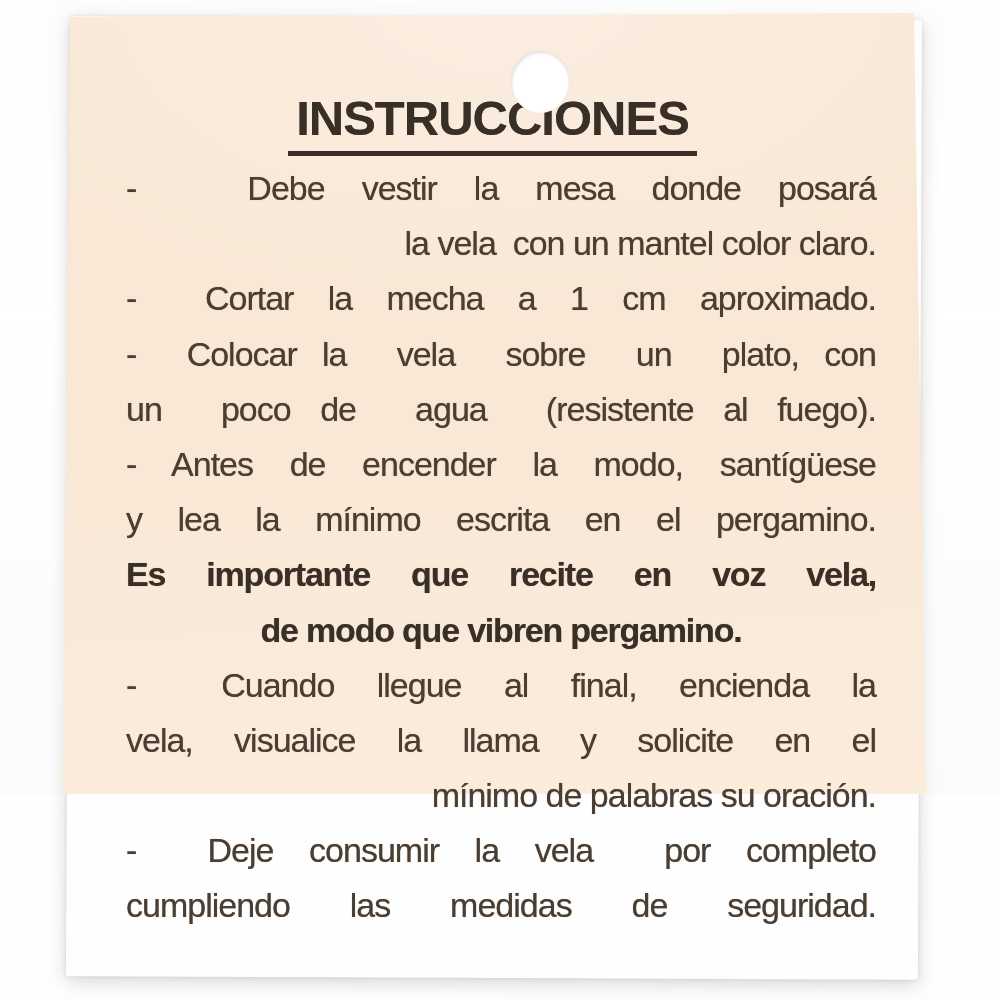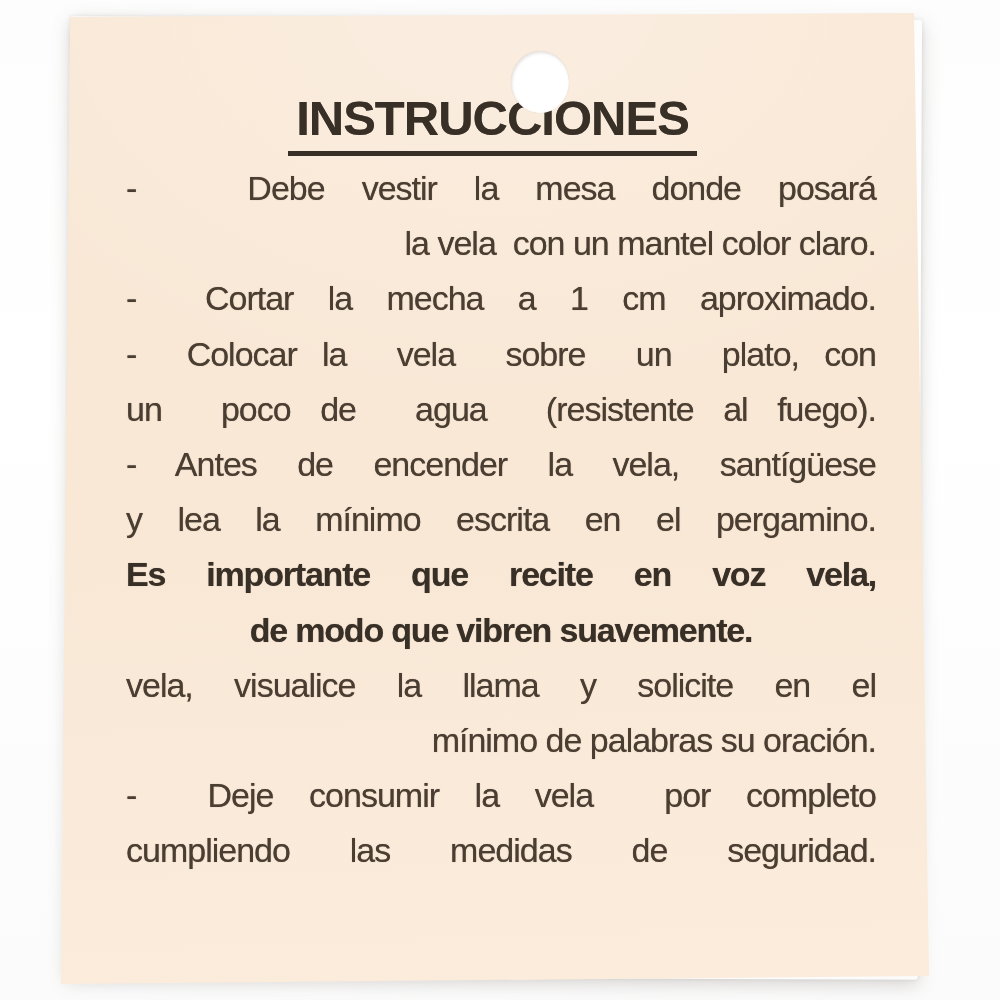--- a/index.html
+++ b/index.html
@@ -9,21 +9,21 @@
     --ink-dark:#382f26;
     --bg:#fefefe;
   }
   html,body{margin:0;padding:0;}
   body{
     width:1000px;height:1000px;overflow:hidden;
     background:var(--bg);
     font-family:"Liberation Sans", sans-serif;
   }
   .stage{
-    position:relative;width:1000px;height:1000px;
+    position:relative;width:1000px;height:794px;
     background:linear-gradient(180deg,#fdfdfd 0%,#ffffff 40%,#fbfbfb 100%);
   }
   .card-shadow{
     position:absolute;left:68px;top:18px;width:852px;height:960px;
     box-shadow:0 5px 18px rgba(120,110,100,0.28), 0 0 4px rgba(120,110,100,0.18);
     border-radius:3px;
     transform:rotate(0.25deg);
   }
   .card{
     position:absolute;inset:0;
@@ -69,24 +69,25 @@
   <div class="card">
     <div class="title-wrap">
       <span class="card-title">INSTRUCCIONES</span>
     </div>
     <div class="lines">
         <div class="line justify">-&nbsp;&nbsp; Debe vestir la mesa donde posará</div>
         <div class="line left">la vela&nbsp; con un mantel color claro.</div>
         <div class="line justify">-&nbsp; Cortar la mecha a 1 cm aproximado.</div>
         <div class="line justify">-&nbsp; Colocar la&nbsp; vela&nbsp; sobre&nbsp; un&nbsp; plato, con</div>
         <div class="line justify">un&nbsp; poco de&nbsp; agua&nbsp; (resistente al fuego).</div>
-        <div class="line justify">- Antes de encender la vela, santígüese</div>
+        <div class="line justify">- Antes de encender la modo, santígüese</div>
         <div class="line justify">y lea la mínimo escrita en el pergamino.</div>
         <div class="line justify bold">Es importante que recite en voz vela,</div>
-        <div class="line center bold">de modo que vibren suavemente.</div>
+        <div class="line center bold">de modo que vibren pergamino.</div>
+        <div class="line justify">-&nbsp; Cuando llegue al final, encienda la</div>
         <div class="line justify">vela, visualice la llama y solicite en el</div>
         <div class="line left">mínimo de palabras su oración.</div>
         <div class="line justify">-&nbsp; Deje consumir la vela&nbsp; por completo</div>
         <div class="line justify">cumpliendo las medidas de seguridad.</div>
       </div>
   </div>
   <div class="hole"></div>
 </div>
 
 </body></html>

